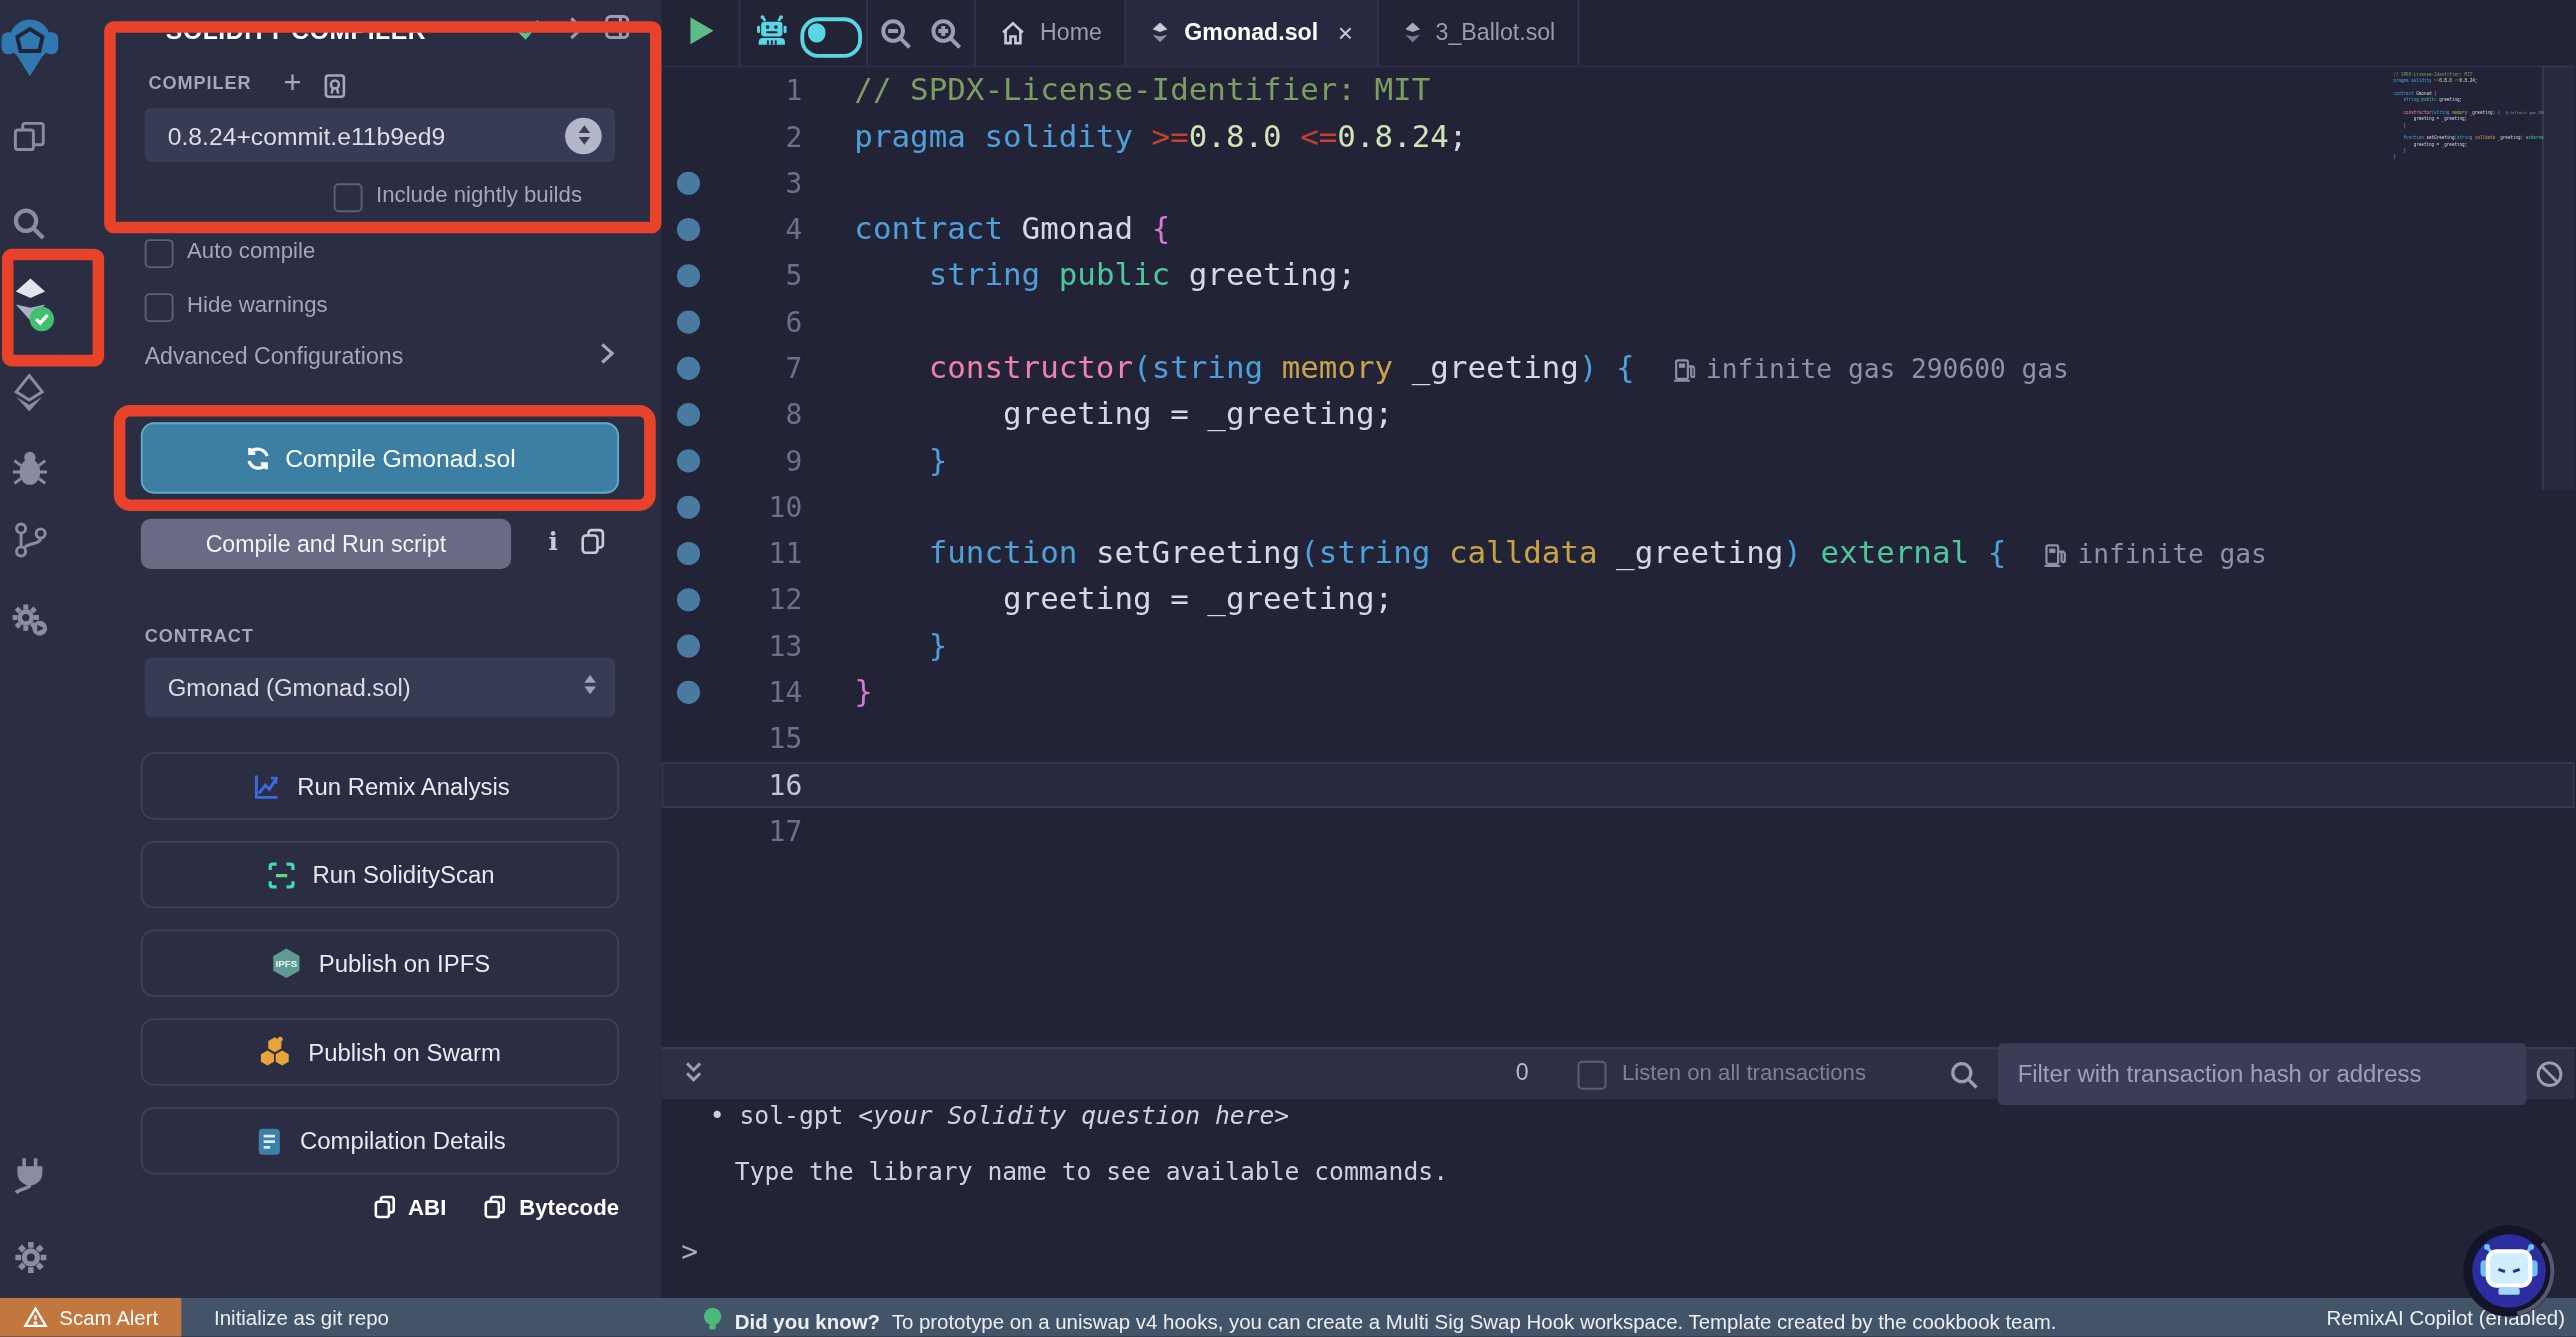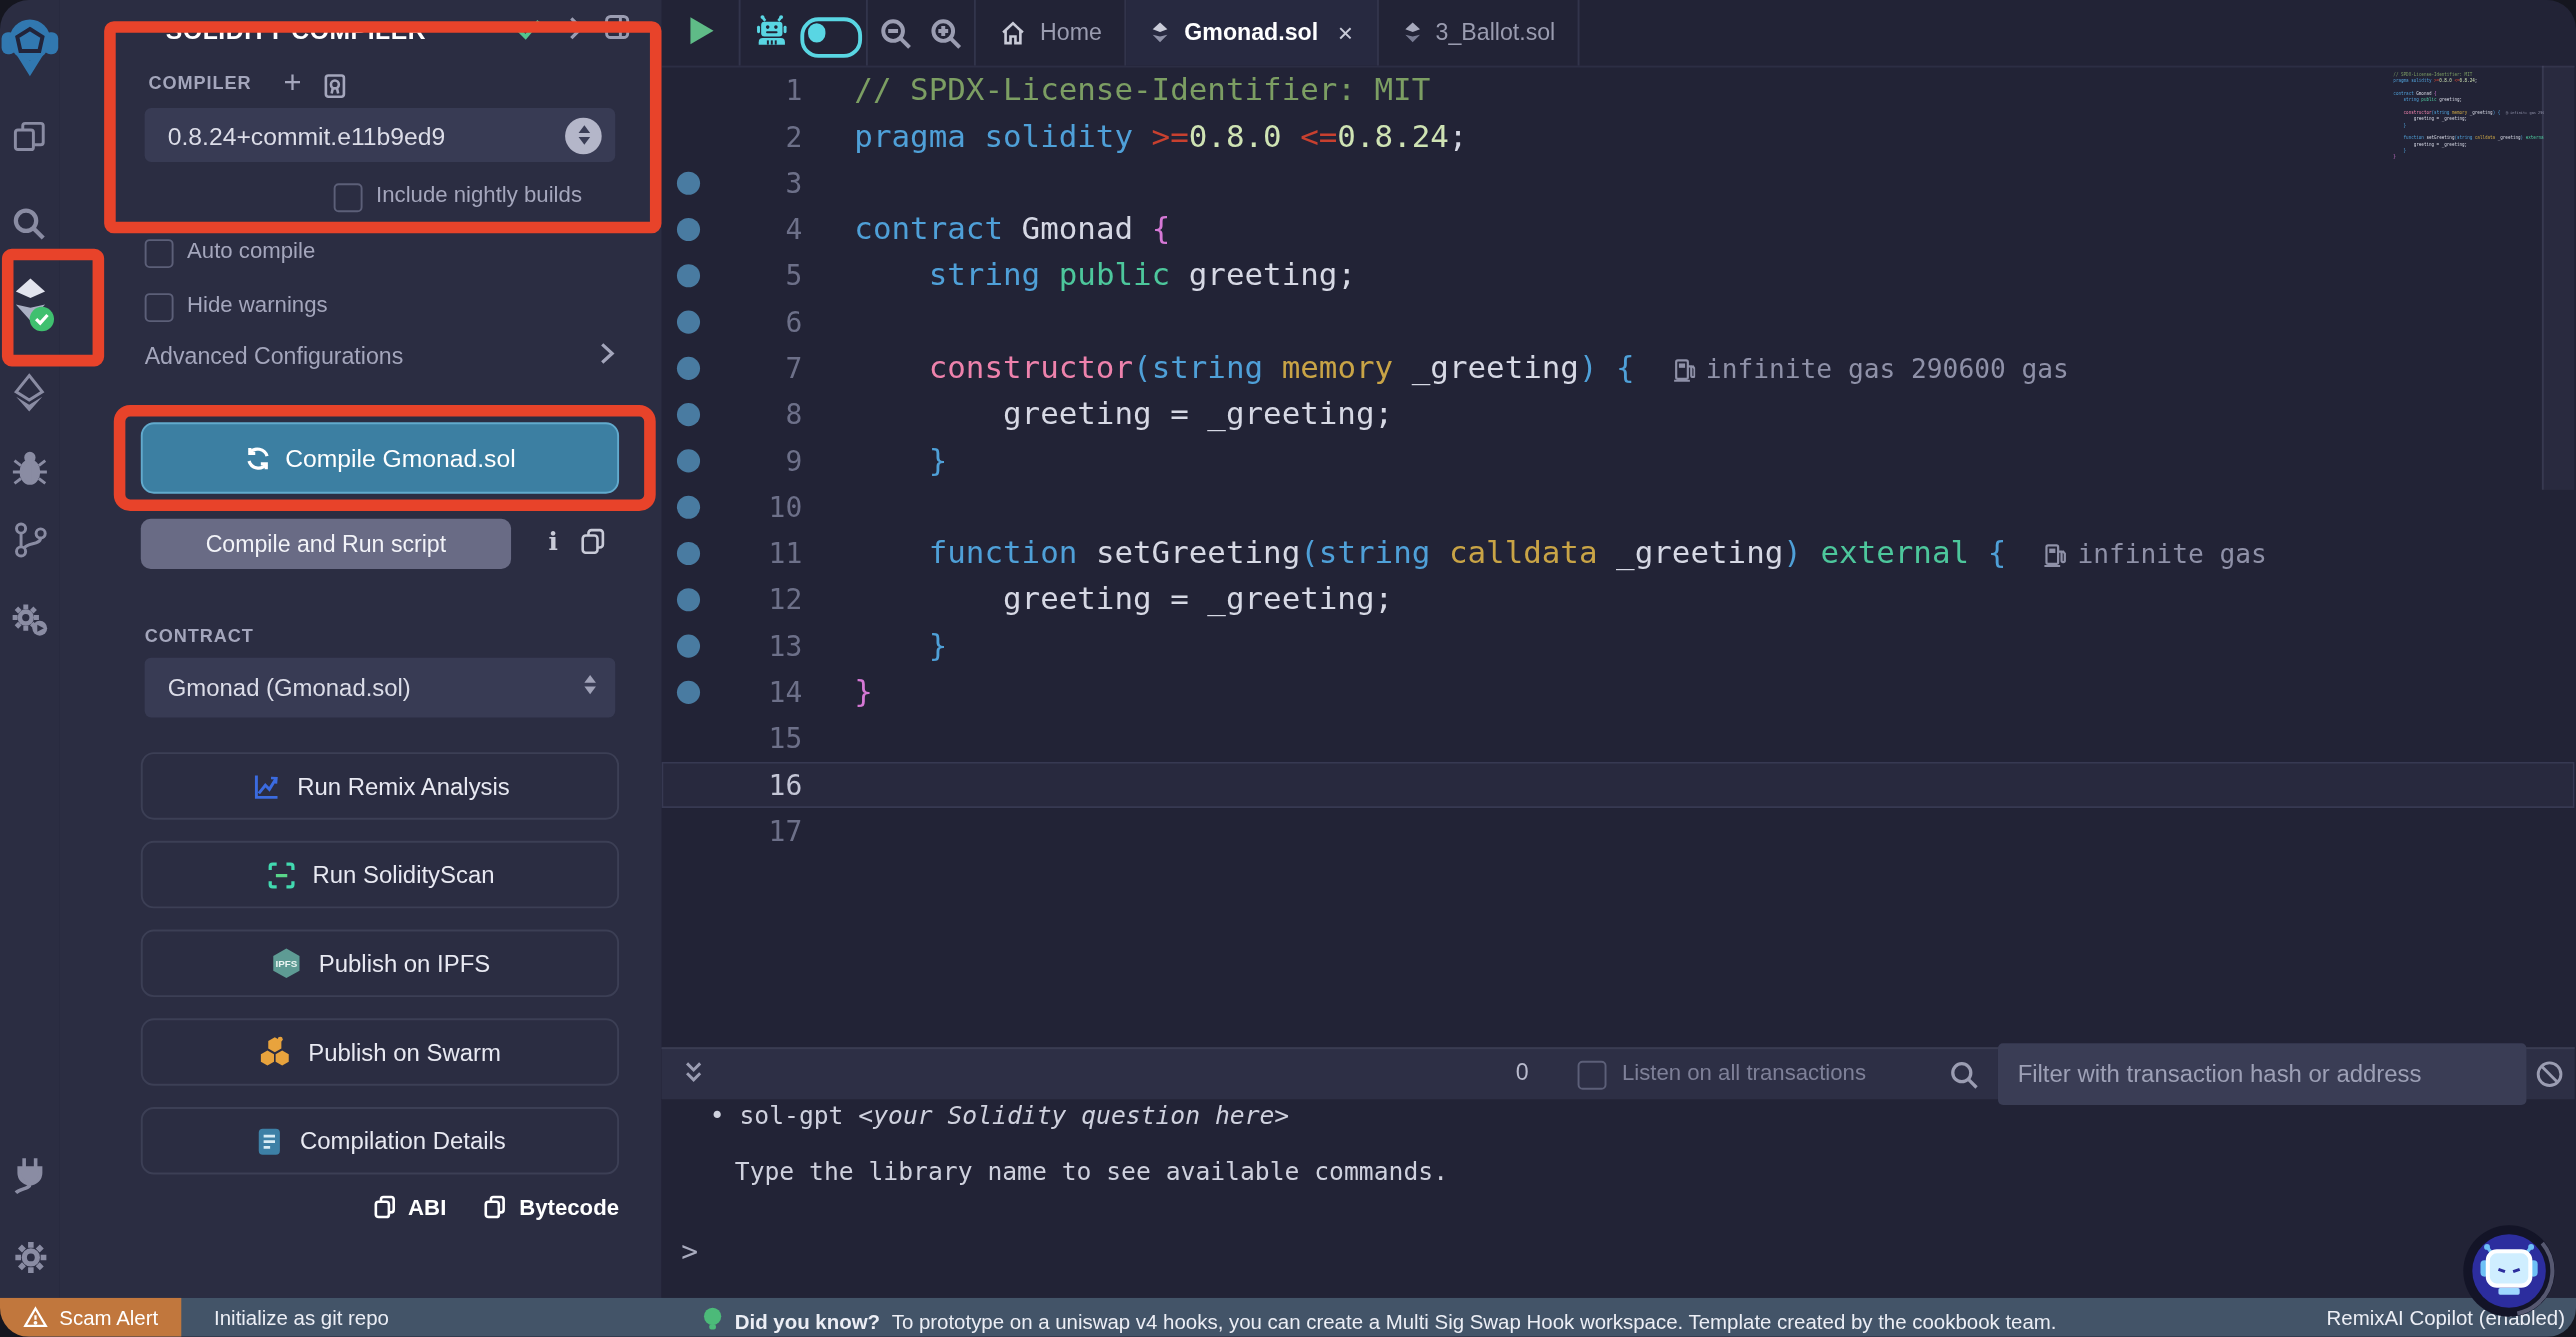--- a/index.html
+++ b/index.html
@@ -2,21 +2,21 @@
 <html style="font-size:13.6px"><head>
 <meta charset="utf-8">
 <style>
   :root{
     --rail:#2b2d42; --panel:#2b2d42; --editor:#222336; --termhead:#2d2f45;
     --sel:#383b54; --muted:#a4a6bc; --white:#e9eaf2; --red:#e8432a;
     --bluebtn:#3c7fa2; --bluebtnbrd:#62aacd; --graybtn:#696b85;
     --brd:#3c3f55; --slate:#435468; --orange:#c1773d; --icon:#8a8ca3; --cyan:#59d6e3;
   }
   html,body{margin:0;padding:0;background:#15161f;}
-  #stage{width:2576px;height:1337px;overflow:hidden;position:relative;border-radius:29px;}
+  #stage{width:2576px;height:1337px;overflow:hidden;position:relative;}
   #app{width:1336px;height:693px;transform:scale(1.92857);transform-origin:0 0;
        position:relative;background:var(--editor);font-family:"Liberation Sans",sans-serif;
        -webkit-font-smoothing:antialiased;}
   
   .rail{position:absolute;left:0;top:0;width:31px;height:673px;background:var(--rail);
         border-right:0.9px solid #24263a;}
   .rail .ric{position:absolute;left:0;width:31px;display:flex;justify-content:center;}
   
   .panel{position:absolute;left:31px;top:0;width:313px;height:673px;background:var(--panel);}
   .phead{position:absolute;left:0;top:0;width:100%;height:29px;}

